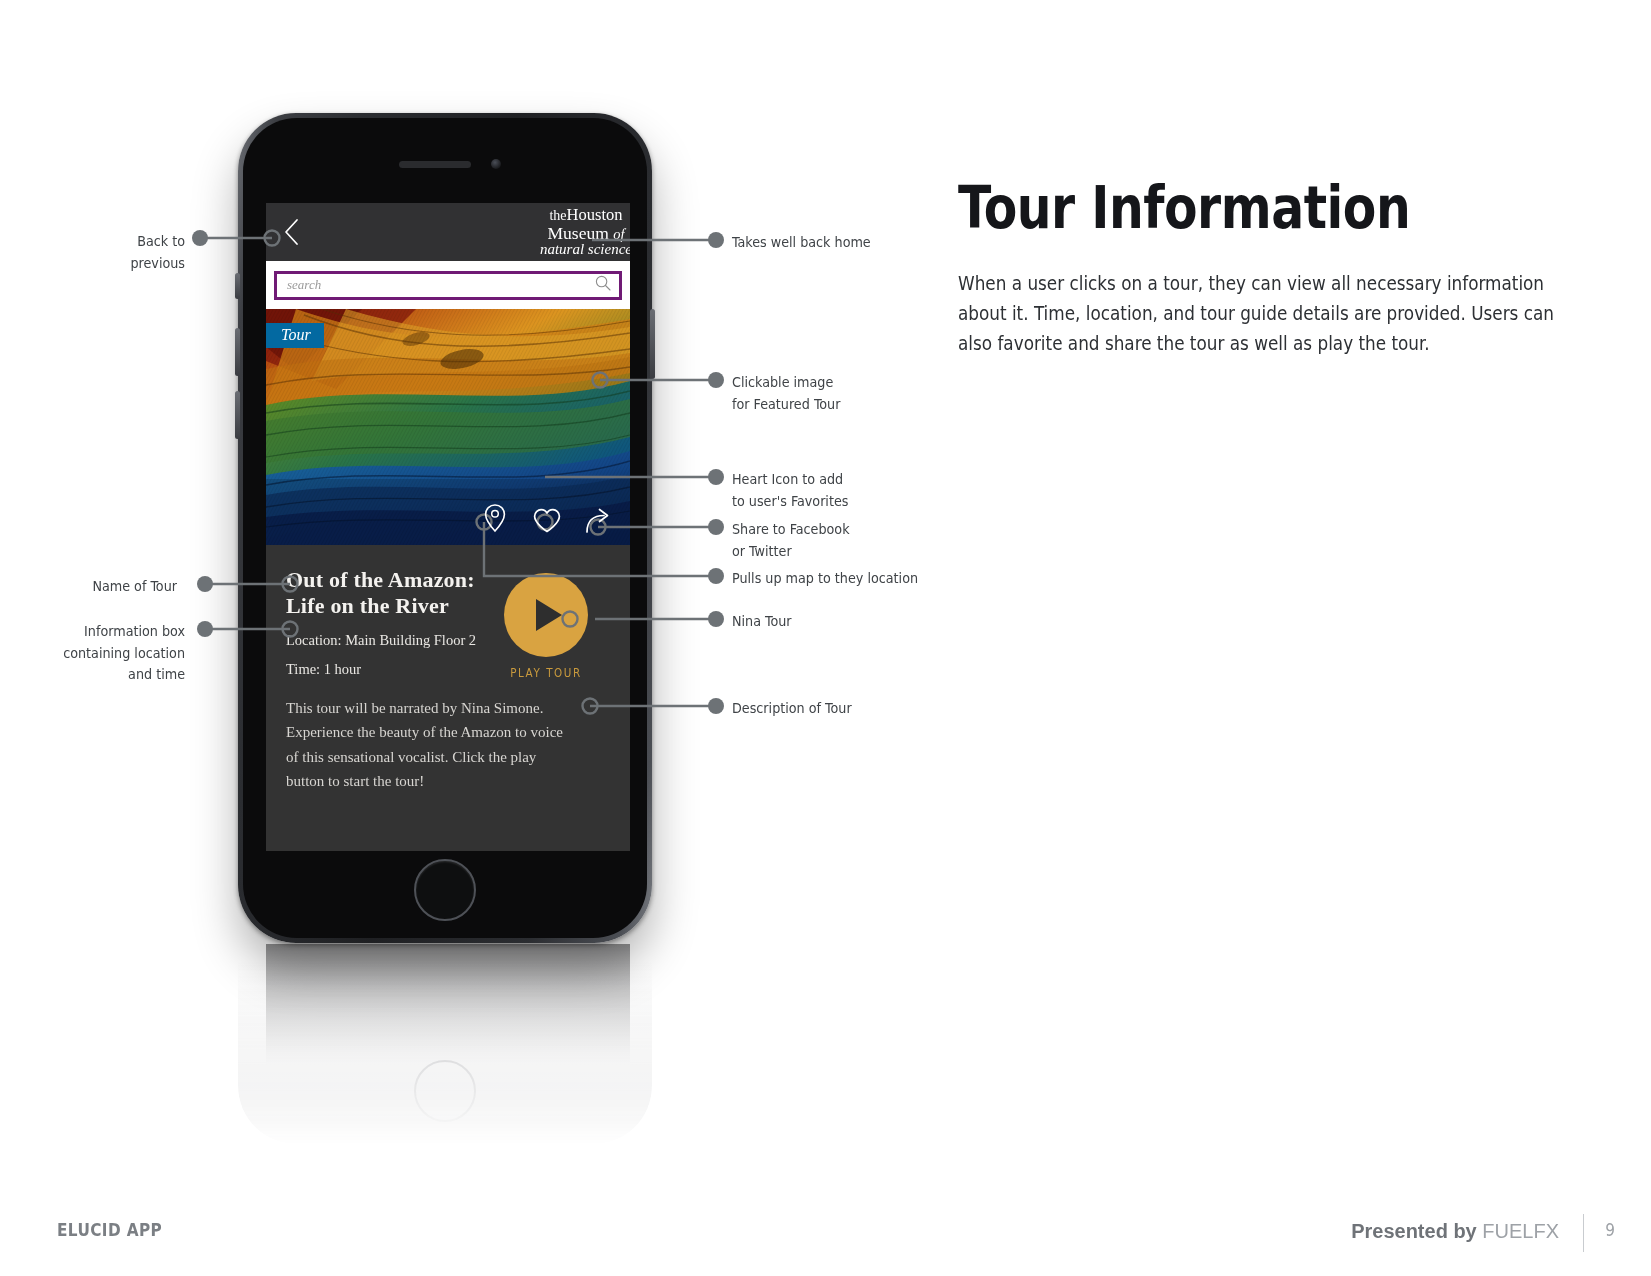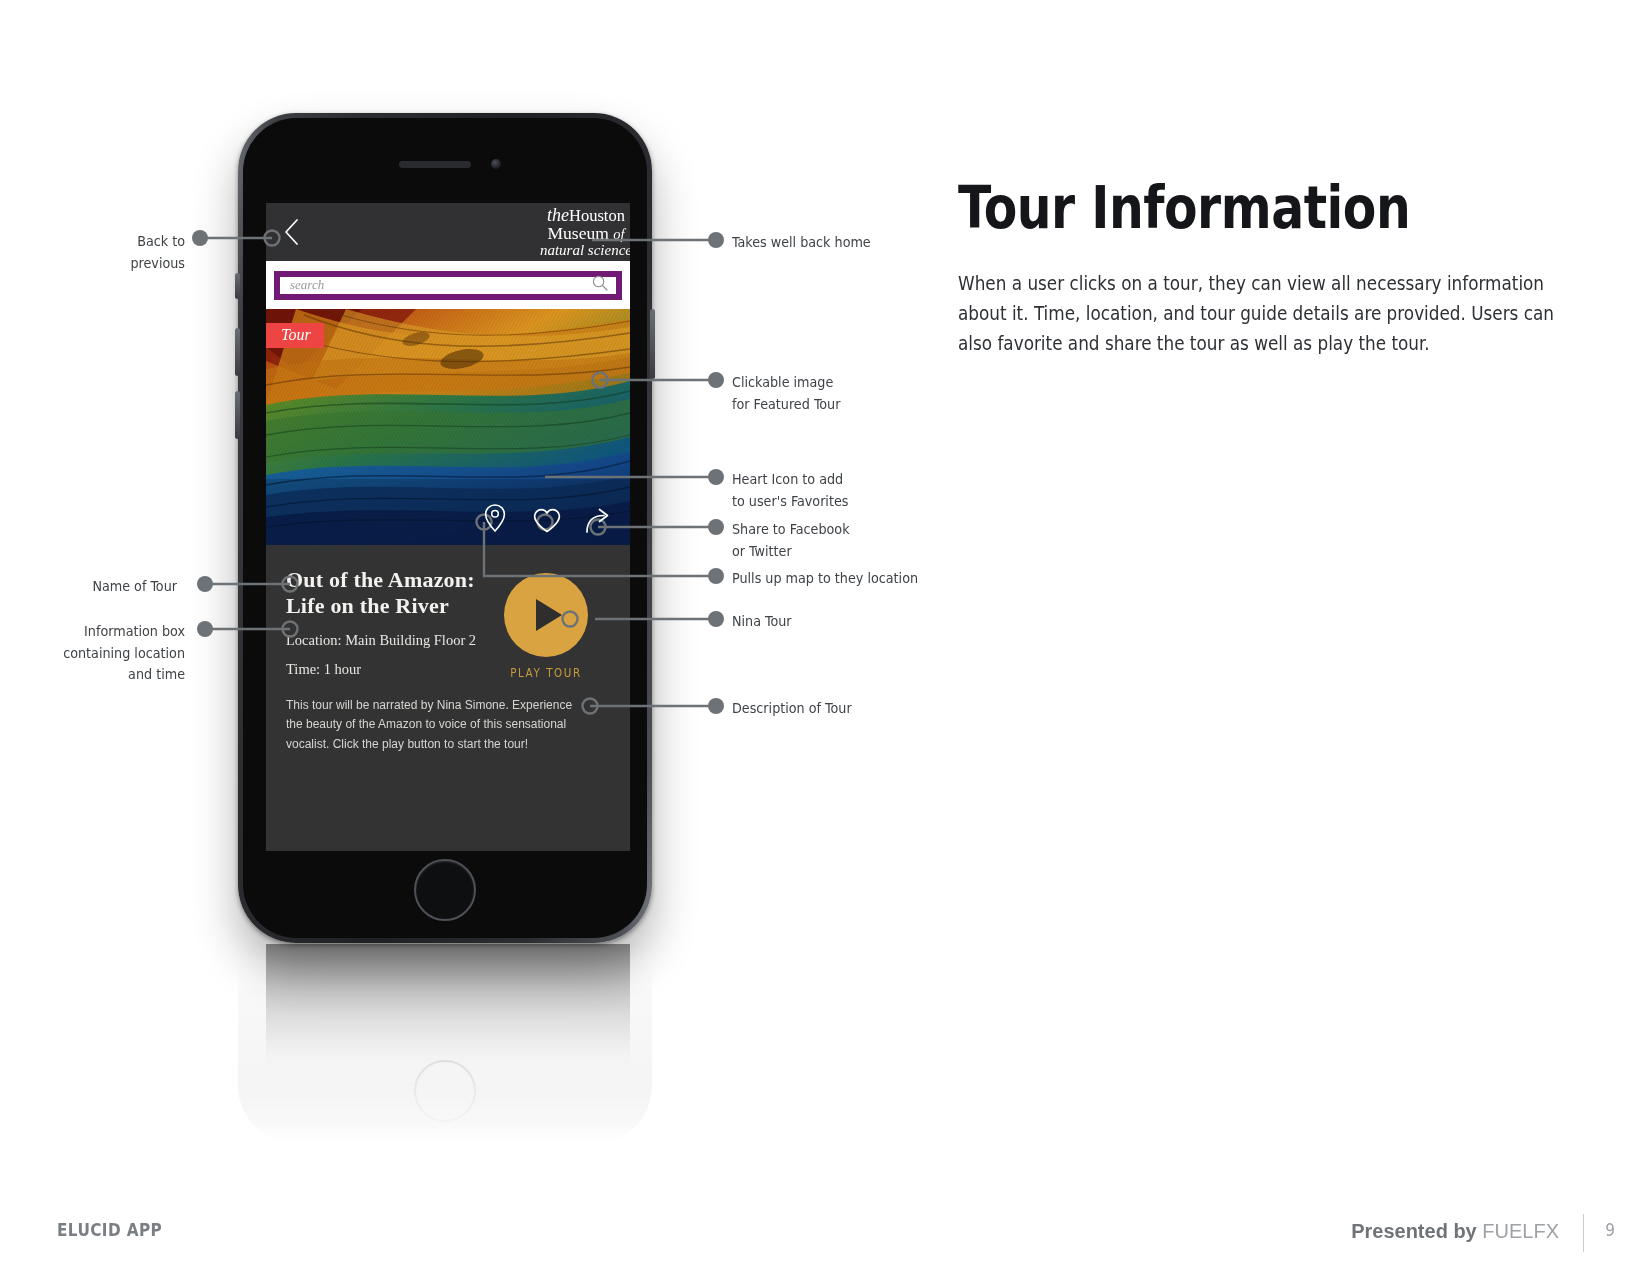--- a/index.html
+++ b/index.html
@@ -73,42 +73,42 @@
     display: flex; align-items: center; justify-content: space-between;
     padding: 0 4px 0 14px;
   }
   .back-chevron { width: 22px; height: 30px; display: block; }
   .hmns-logo {
     font-family: "Liberation Serif", "DejaVu Serif", serif;
     color: #fff; text-align: center; line-height: 1.04;
     margin-right: -6px; white-space: nowrap;
   }
   .hmns-l1 { font-size: 16.5px; }
-  .hmns-l1 .ital { font-style: italic; font-size: 18px; }
+  .hmns-l1 .ital { font-size: 14px; }
   .hmns-l2 { font-size: 17.5px; }
   .hmns-l2 .ital { font-style: italic; font-size: 14.5px; }
   .hmns-l3 { font-size: 15px; font-style: italic; }
 
   
   .search-bar { height: 48px; background: #ffffff; display: flex; align-items: center; padding: 0 8px; }
   .search-field {
-    flex: 1; height: 29px; border: 6px solid #701a75; background: #fff;
+    flex: 1; height: 29px; border: 3px solid #701a75; background: #fff;
     display: flex; align-items: center; justify-content: space-between; padding: 0 8px 0 10px;
   }
   .search-ph {
     font-family: "Liberation Serif", "DejaVu Serif", serif;
     font-style: italic; font-size: 13px; color: #9a9a9a;
   }
 
   
   .hero { position: relative; height: 236px; overflow: hidden; background:#1a2a20; }
   .hero-art { position: absolute; inset: 0; }
   .tour-badge {
     position: absolute; left: 0; top: 14px; z-index: 5;
-    background: #ef4444; color: #fff;
+    background: #0369a1; color: #fff;
     font-family: "Liberation Serif", "DejaVu Serif", serif;
     font-style: italic; font-size: 16px;
     padding: 3px 13px 4px 15px;
   }
   .hero-icons {
     position: absolute; right: 16px; bottom: 10px; z-index: 5;
     display: flex; align-items: flex-end; gap: 22px;
   }
   .hero-icons svg { display: block; }
 
@@ -120,22 +120,22 @@
     letter-spacing: 0.2px; max-width: 225px;
   }
   .meta {
     font-family: "Liberation Serif", "DejaVu Serif", serif;
     color: #e9e7e3; font-size: 14.5px; line-height: 1.0;
   }
   .meta.loc { margin-top: 15px; }
   .meta.time { margin-top: 14px; }
   .desc {
     margin-top: 20px; max-width: 292px;
-    font-family: Liberation Sans, sans-serif;
-    font-size: 12px; line-height: 1.62; color: #d7d5d1;
+    font-family: Liberation Serif, serif;
+    font-size: 15px; line-height: 1.62; color: #d7d5d1;
   }
   .play-wrap { position: absolute; right: 36px; top: 0px; width: 96px; text-align: center; margin-top: 28px; }
   .play-circle {
     width: 84px; height: 84px; border-radius: 50%; background: #d9a341;
     display: flex; align-items: center; justify-content: center; margin: 0 auto;
   }
   .play-tri {
     width: 0; height: 0; margin-left: 5px;
     border-left: 26px solid #2e2e2e;
     border-top: 16px solid transparent;

